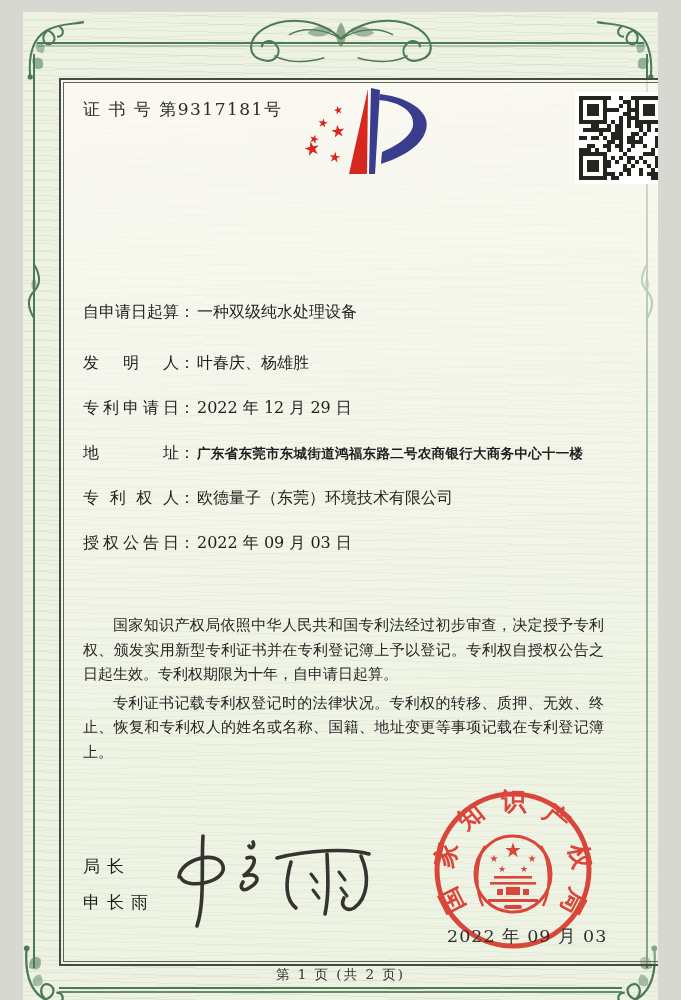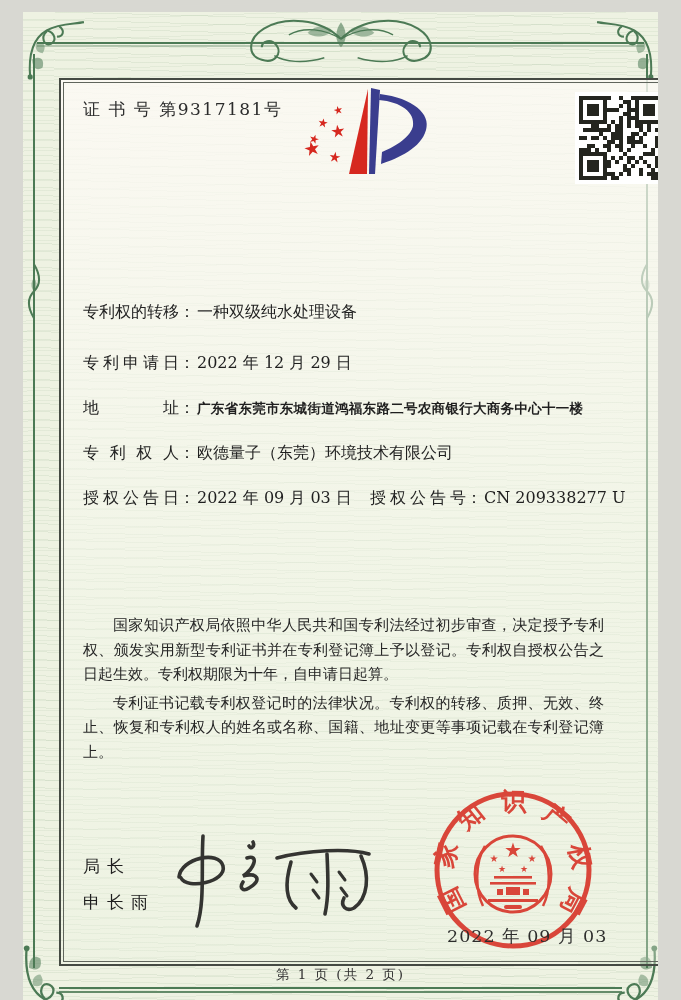--- a/index.html
+++ b/index.html
@@ -403,37 +403,37 @@
           <rect x="40" y="84" width="4" height="4"></rect>
           <rect x="76" y="84" width="4" height="4"></rect>
           <rect x="80" y="84" width="4" height="4"></rect>
         </g>
     </svg>
   </div>
 
 
   <div class="fields">
     <div class="f-row first">
-      <span class="f-label">专利权的转移</span><span class="f-colon">：</span><span class="f-value">一种双级纯水处理设备</span>
+      <span class="f-label">自申请日起算</span><span class="f-colon">：</span><span class="f-value">一种双级纯水处理设备</span>
+    </div>
+    <div class="f-row">
+      <span class="f-label">发明人</span><span class="f-colon">：</span><span class="f-value">叶春庆、杨雄胜</span>
     </div>
     <div class="f-row">
       <span class="f-label">专利申请日</span><span class="f-colon">：</span><span class="f-value">2022 年 12 月 29 日</span>
     </div>
     <div class="f-row">
       <span class="f-label">地址</span><span class="f-colon">：</span><span class="f-value dense">广东省东莞市东城街道鸿福东路二号农商银行大商务中心十一楼</span>
     </div>
     <div class="f-row">
       <span class="f-label">专利权人</span><span class="f-colon">：</span><span class="f-value">欧德量子（东莞）环境技术有限公司</span>
     </div>
     <div class="f-row grant-row">
       <span class="grant-left">
         <span class="f-label">授权公告日</span><span class="f-colon">：</span><span class="f-value">2022 年 09 月 03 日</span>
-      </span>
-      <span class="grant-right">
-        <span class="f-label">授权公告号</span><span class="f-colon">：</span><span class="f-value">CN 209338277 U</span>
       </span>
     </div>
   </div>
 
   <div class="body-text">
     <p>国家知识产权局依照中华人民共和国专利法经过初步审查，决定授予专利权、颁发实用新型专利证书并在专利登记簿上予以登记。专利权自授权公告之日起生效。专利权期限为十年，自申请日起算。</p>
     <p>专利证书记载专利权登记时的法律状况。专利权的转移、质押、无效、终止、恢复和专利权人的姓名或名称、国籍、地址变更等事项记载在专利登记簿上。</p>
   </div>
 
   <div class="signer-title">局长</div>

